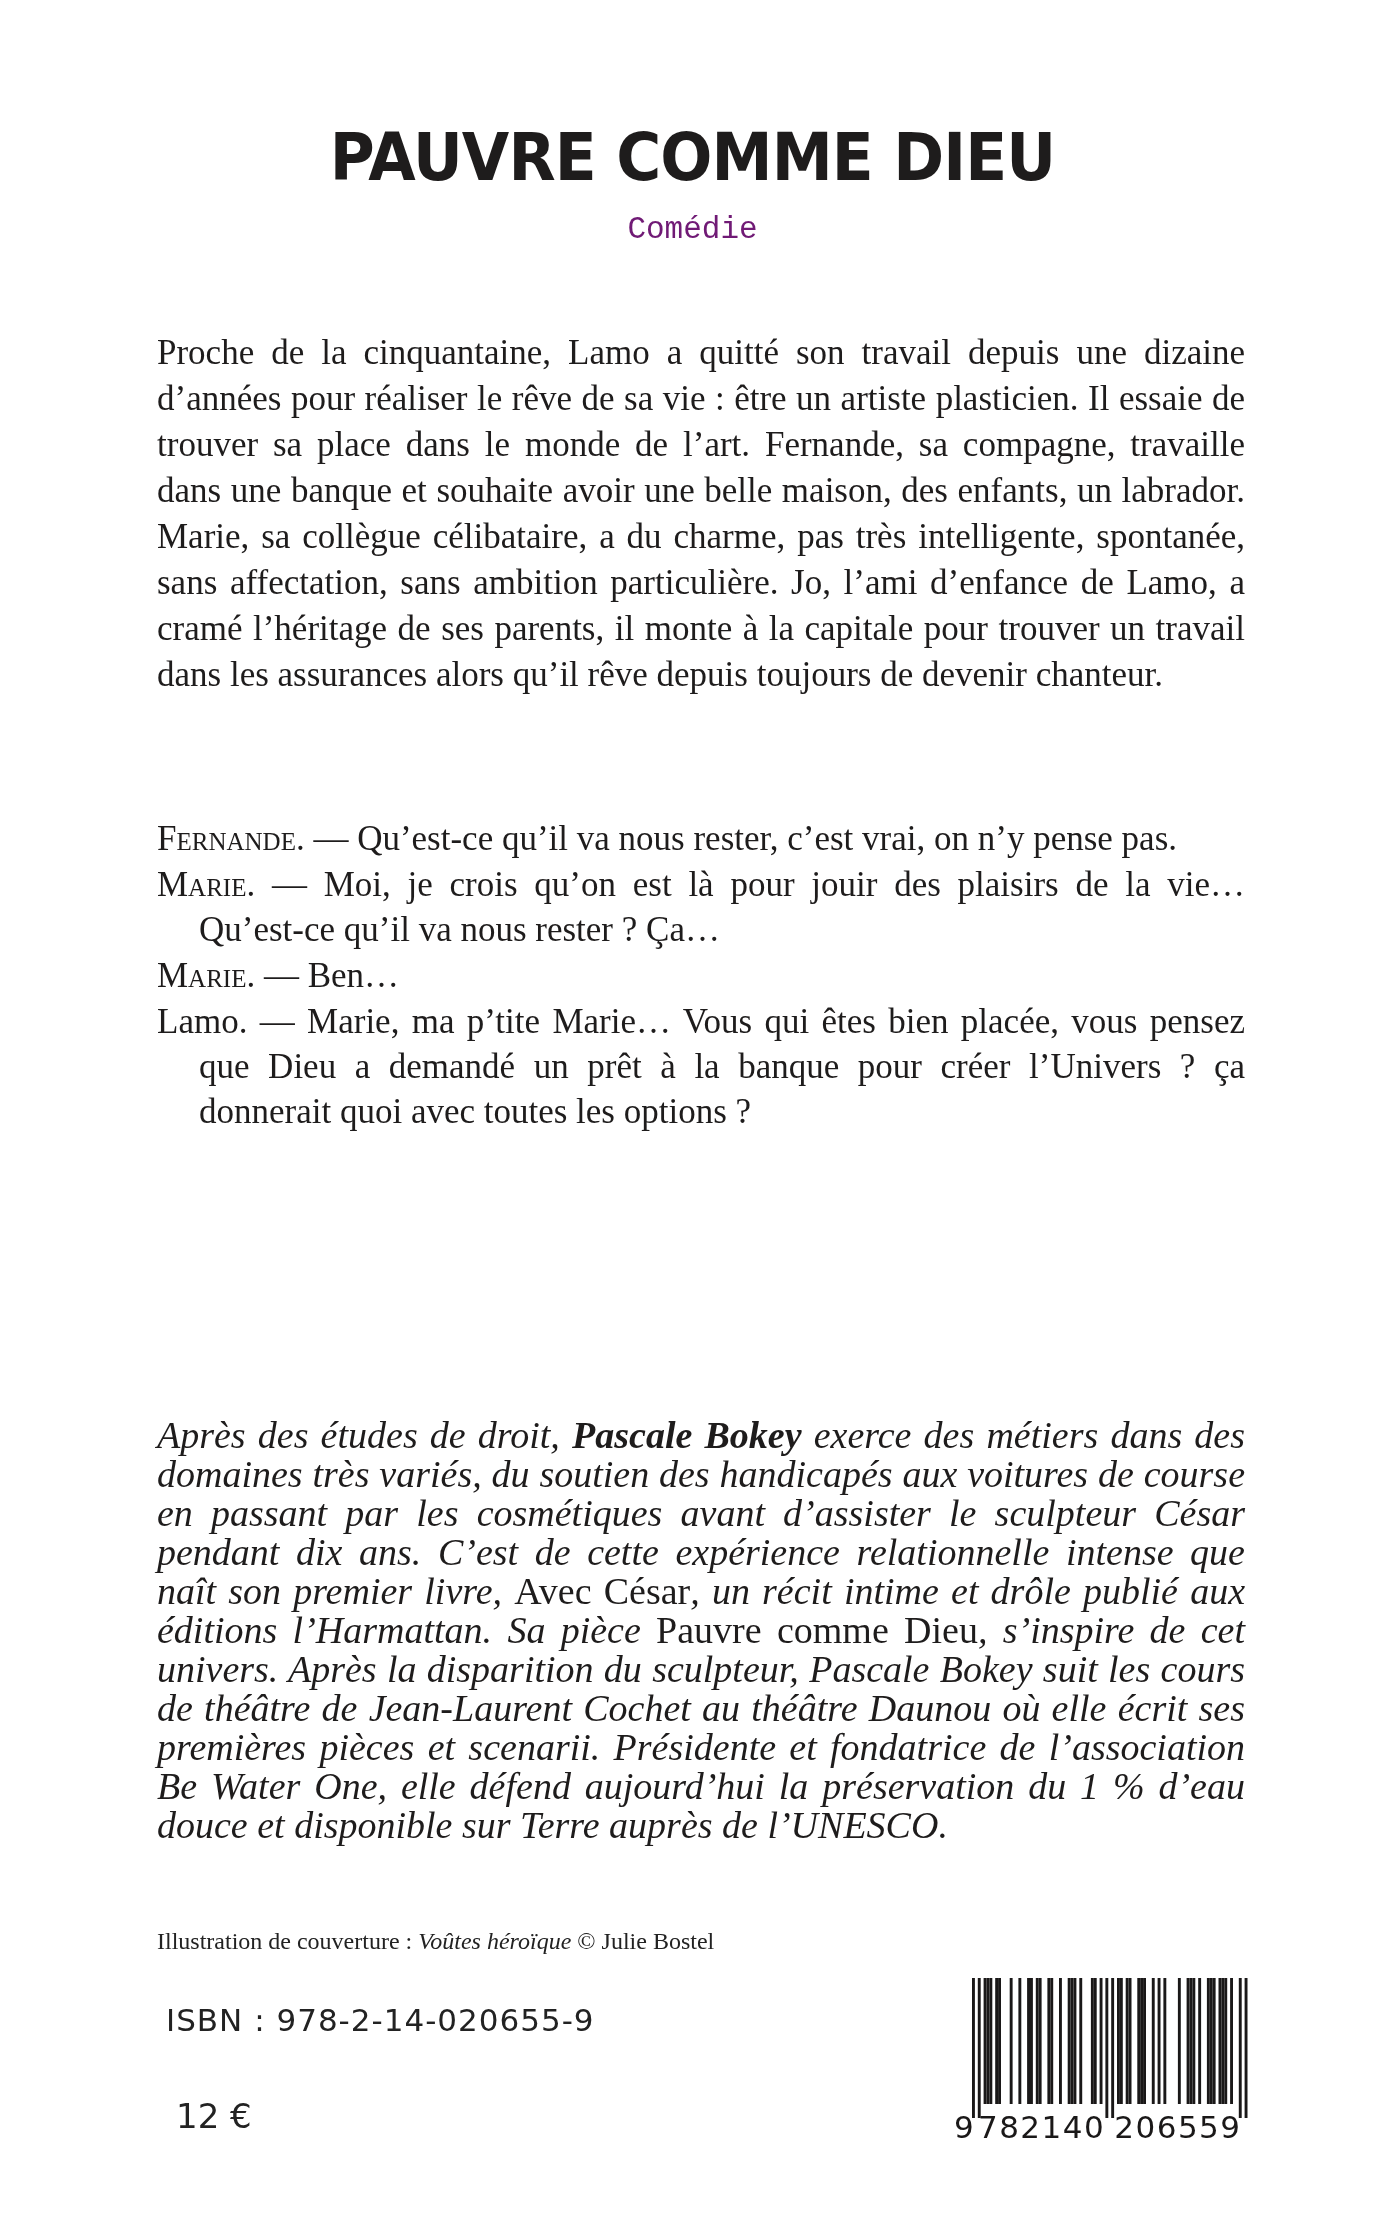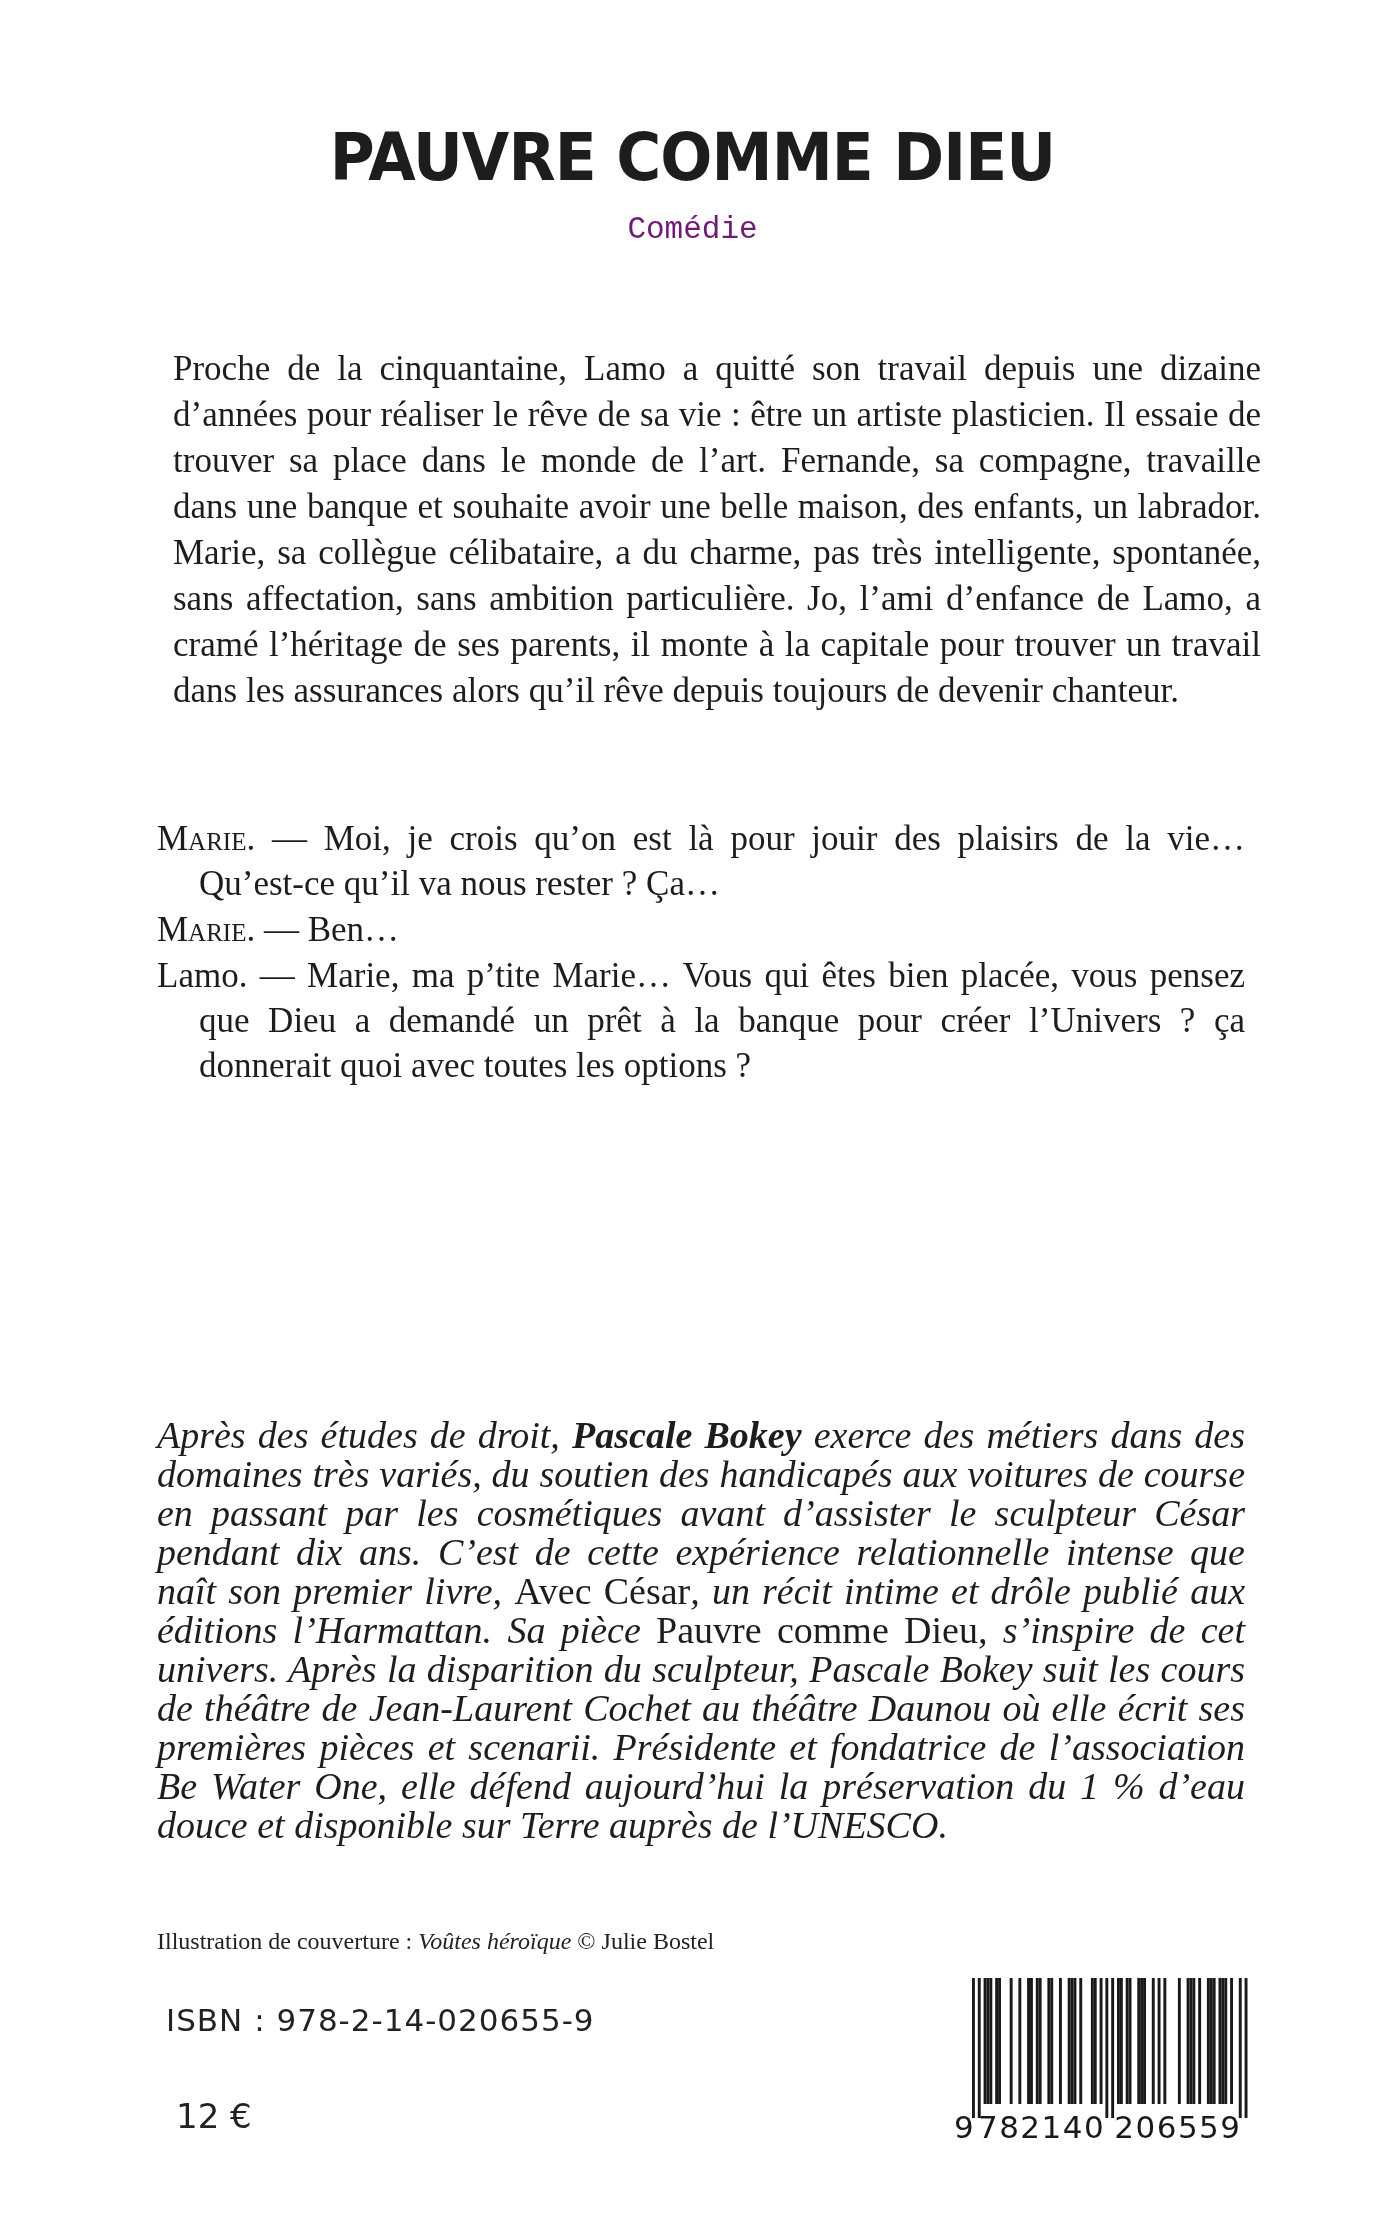--- a/index.html
+++ b/index.html
@@ -10,21 +10,21 @@
     letter-spacing: -1px; line-height: 80px; color: #1e1c1c;
     transform: scaleX(0.93); transform-origin: center;
   }
   .subtitle {
     position: absolute; left: 0; width: 1385px; top: 208px; text-align: center;
     font-family: Liberation Mono, monospace; font-size: 31px; line-height: 44px; color: #701a75;
   }
   .synopsis {
     position: absolute; left: 157px; top: 330px; width: 1088px;
     font-family: "Liberation Serif", serif; font-size: 35px; line-height: 46px;
-    text-align: justify; margin: 16px; color: #1e1c1c;
+    text-align: justify; margin: 0; color: #1e1c1c;
   }
   .dialogue {
     position: absolute; left: 157px; top: 816px; width: 1088px;
     font-family: "Liberation Serif", serif; font-size: 35px; line-height: 45px;
     color: #1e1c1c;
   }
   .line {
     padding-left: 42px; text-indent: -42px; text-align: justify;
     margin: 0 0 1px 0;
   }
@@ -58,20 +58,21 @@
 </style>
 </head>
 <body>
 
 <div class="title">PAUVRE COMME DIEU</div>
 <div class="subtitle">Comédie</div>
 
 <p class="synopsis">Proche de la cinquantaine, Lamo a quitté son travail depuis une dizaine d’années pour réaliser le rêve de sa vie : être un artiste plasticien. Il essaie de trouver sa place dans le monde de l’art. Fernande, sa compagne, travaille dans une banque et souhaite avoir une belle maison, des enfants, un labrador. Marie, sa collègue célibataire, a du charme, pas très intelligente, spontanée, sans affectation, sans ambition particulière. Jo, l’ami d’enfance de Lamo, a cramé l’héritage de ses parents, il monte à la capitale pour trouver un travail dans les assurances alors qu’il rêve depuis toujours de devenir chanteur.</p>
 
 <div class="dialogue">
+  <p class="line"><span class="speaker">Fernande.</span><span> — Qu’est-ce qu’il va nous rester, c’est vrai, on n’y pense pas.</span></p>
   <p class="line"><span class="speaker">Marie.</span><span> — Moi, je crois qu’on est là pour jouir des plaisirs de la vie… Qu’est-ce qu’il va nous rester ? Ça…</span></p>
   <p class="line"><span class="speaker">Marie.</span><span> — Ben…</span></p>
   <p class="line"><span>Lamo.</span><span> — Marie, ma p’tite Marie… Vous qui êtes bien placée, vous pensez que Dieu a demandé un prêt à la banque pour créer l’Univers ? ça donnerait quoi avec toutes les options ?</span></p>
 </div>
 
 <p class="bio"><span>Après des études de droit, </span><b>Pascale Bokey</b><span> exerce des métiers dans des domaines très variés, du soutien des handicapés aux voitures de course en passant par les cosmétiques avant d’assister le sculpteur César pendant dix ans. C’est de cette expérience relationnelle intense que naît son premier livre, </span><span class="roman">Avec César</span><span>, un récit intime et drôle publié aux éditions l’Harmattan. Sa pièce </span><span class="roman">Pauvre comme Dieu</span><span>, s’inspire de cet univers. Après la disparition du sculpteur, Pascale Bokey suit les cours de théâtre de Jean-Laurent Cochet au théâtre Daunou où elle écrit ses premières pièces et scenarii. Présidente et fondatrice de l’association Be Water One, elle défend aujourd’hui la préservation du 1 % d’eau douce et disponible sur Terre auprès de l’UNESCO.</span></p>
 
 <div class="credit"><span>Illustration de couverture : </span><i>Voûtes héroïque</i><span> © Julie Bostel</span></div>
 
 <div class="isbn">ISBN : 978-2-14-020655-9</div>

